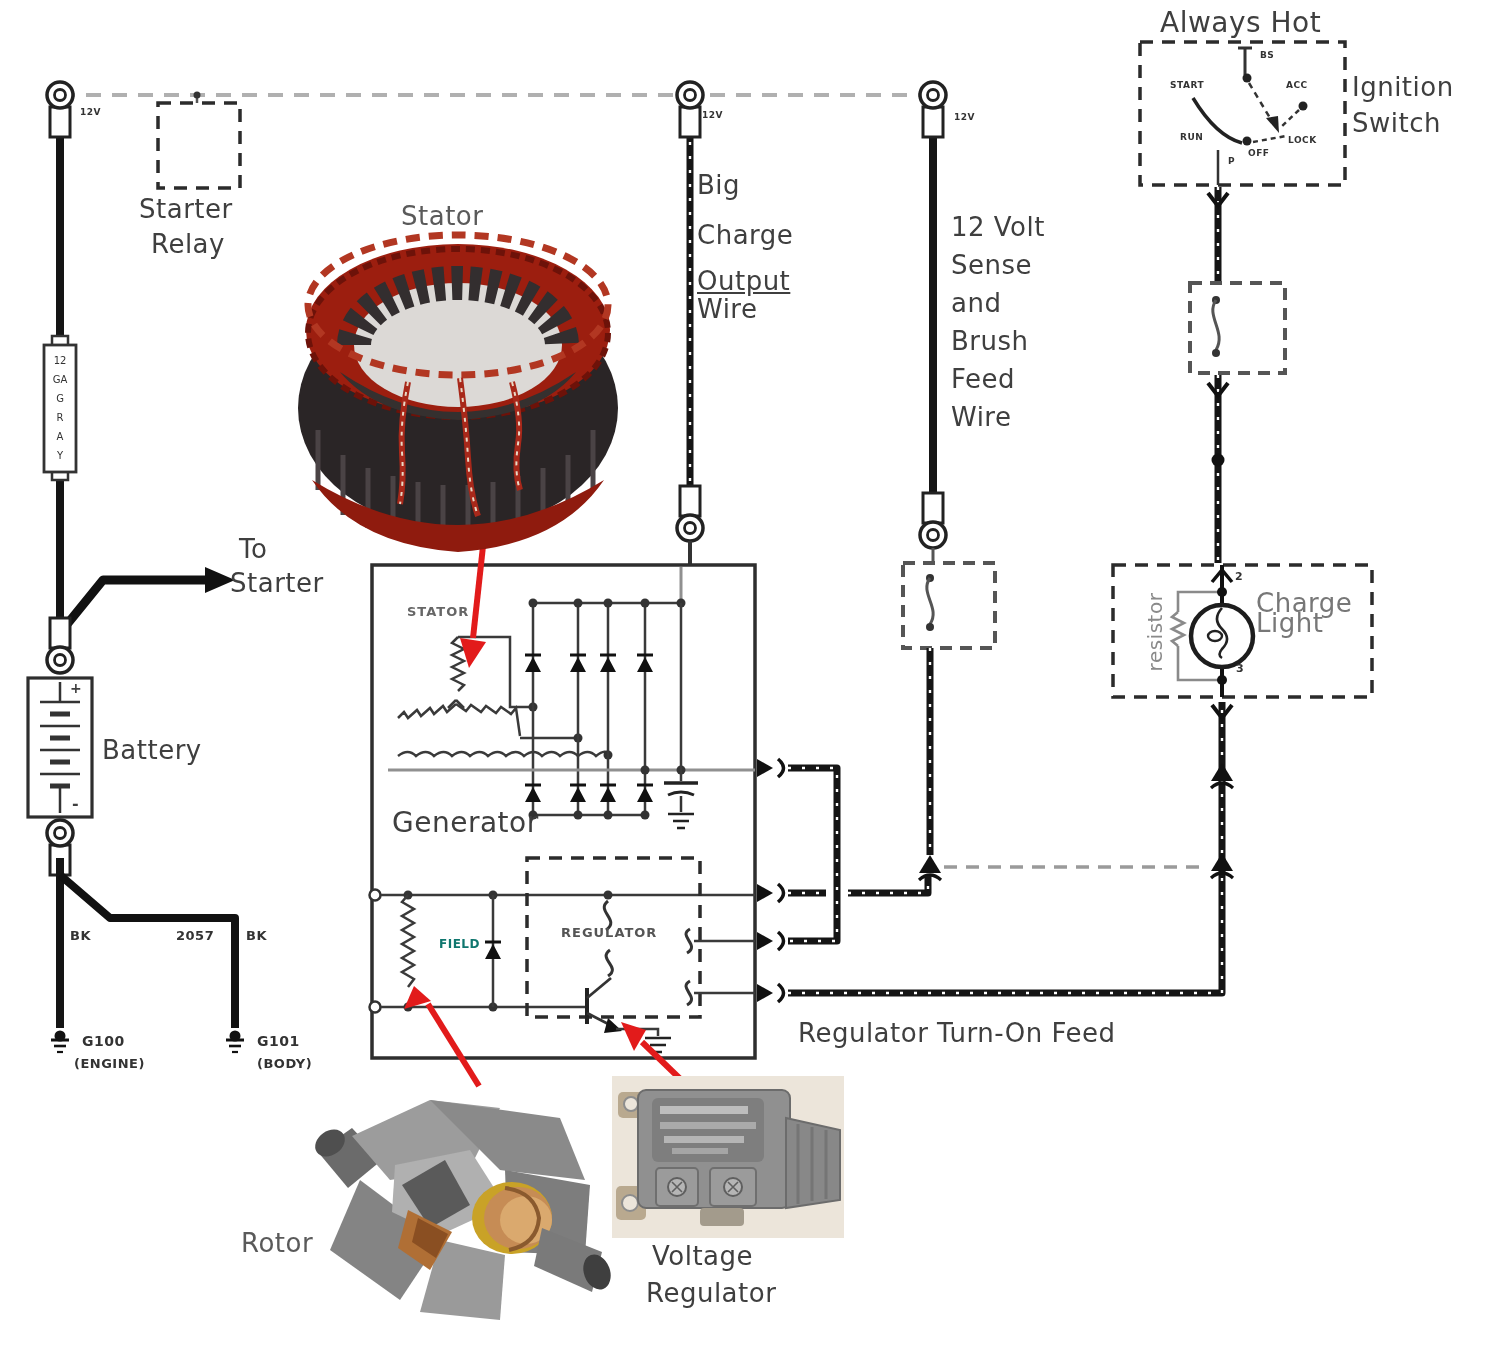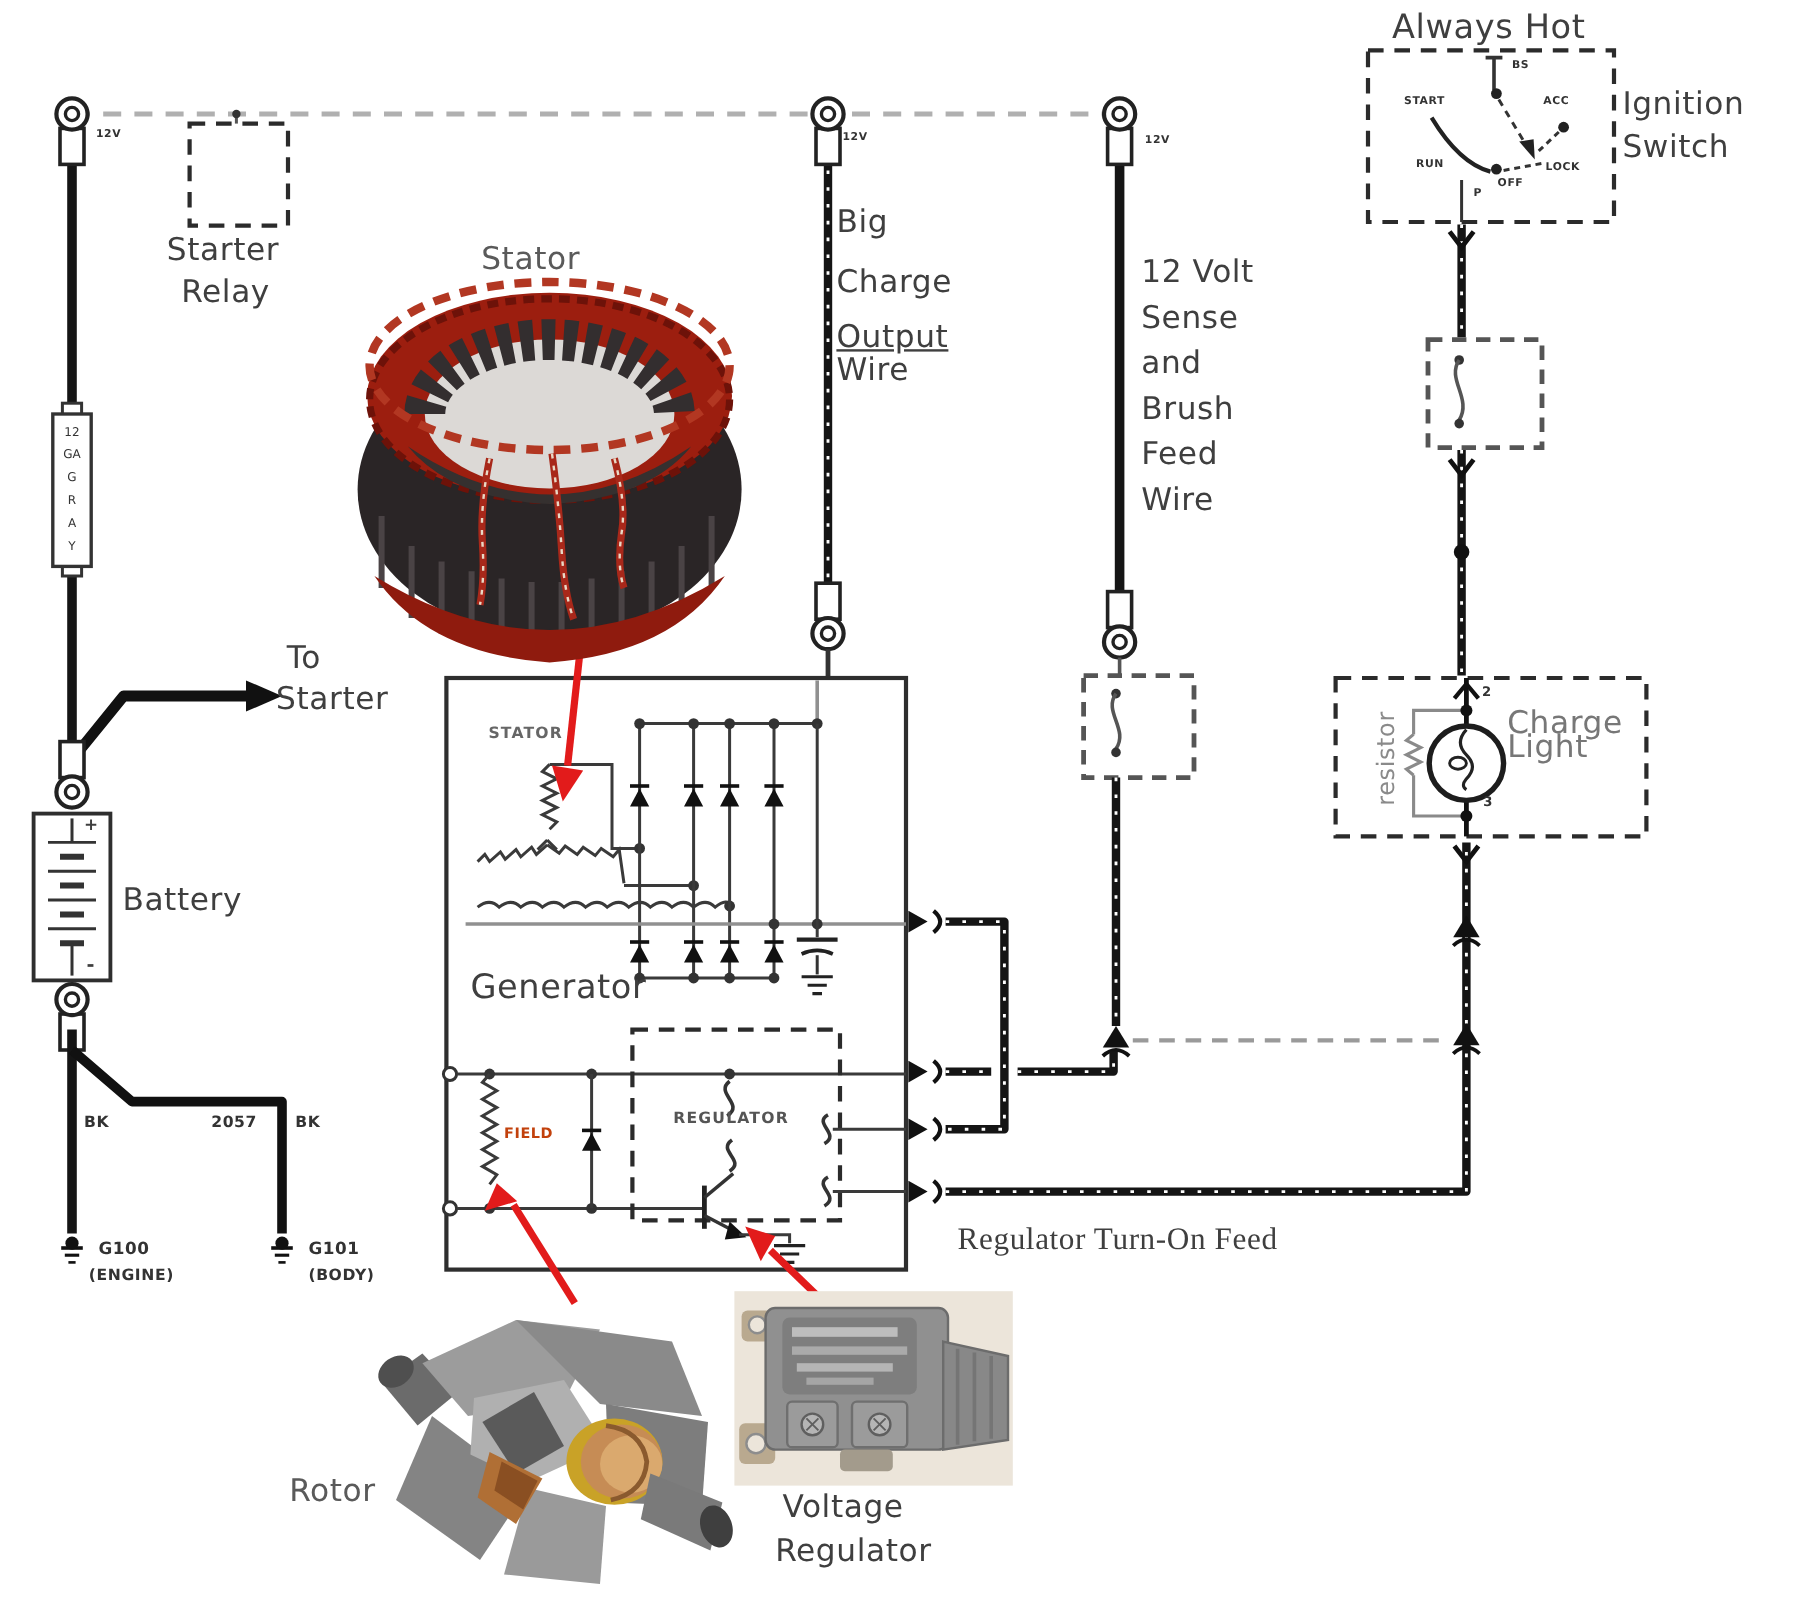--- a/index.html
+++ b/index.html
@@ -415,28 +415,28 @@
 
 <div class="lbl hand" style="left:951px;top:212px;">12 Volt</div>
 <div class="lbl hand" style="left:951px;top:250px;">Sense</div>
 <div class="lbl hand" style="left:951px;top:288px;">and</div>
 <div class="lbl hand" style="left:951px;top:326px;">Brush</div>
 <div class="lbl hand" style="left:951px;top:364px;">Feed</div>
 <div class="lbl hand" style="left:951px;top:402px;">Wire</div>
 
 <div class="lbl hand-lg" style="left:392px;top:806px;">Generator</div>
 <div class="lbl" style="left:407px;top:604px;font-size:13px;font-weight:bold;color:#666;letter-spacing:1px;">STATOR</div>
-<div class="lbl" style="left:420px;top:937px;font-size:12px;font-weight:bold;color:#c2410c;">FIELD</div>
+<div class="lbl" style="left:439px;top:937px;font-size:12px;font-weight:bold;color:#0f766e;">FIELD</div>
 <div class="lbl" style="left:561px;top:925px;font-size:13px;font-weight:bold;color:#555;letter-spacing:1px;">REGULATOR</div>
 
 <div class="lbl hand gray" style="left:1256px;top:588px;">Charge</div>
 <div class="lbl hand gray" style="left:1256px;top:608px;">Light</div>
 <div class="lbl vert" style="left:1095px;top:620px;width:120px;text-align:center;font-size:20px;color:#8a8a8a;">resistor</div>
 <div class="lbl tech" style="left:1235px;top:570px;">2</div>
 <div class="lbl tech" style="left:1236px;top:662px;">3</div>
 
-<div class="lbl hand" style="left:798px;top:1018px;font-family:Liberation Serif, serif;">Regulator Turn-On Feed</div>
+<div class="lbl hand" style="left:798px;top:1018px;">Regulator Turn-On Feed</div>
 
 <div class="lbl hand mgray" style="left:241px;top:1228px;">Rotor</div>
 <div class="lbl hand" style="left:652px;top:1241px;">Voltage</div>
 <div class="lbl hand" style="left:646px;top:1278px;">Regulator</div>
 
 </div>
 
 </body></html>

